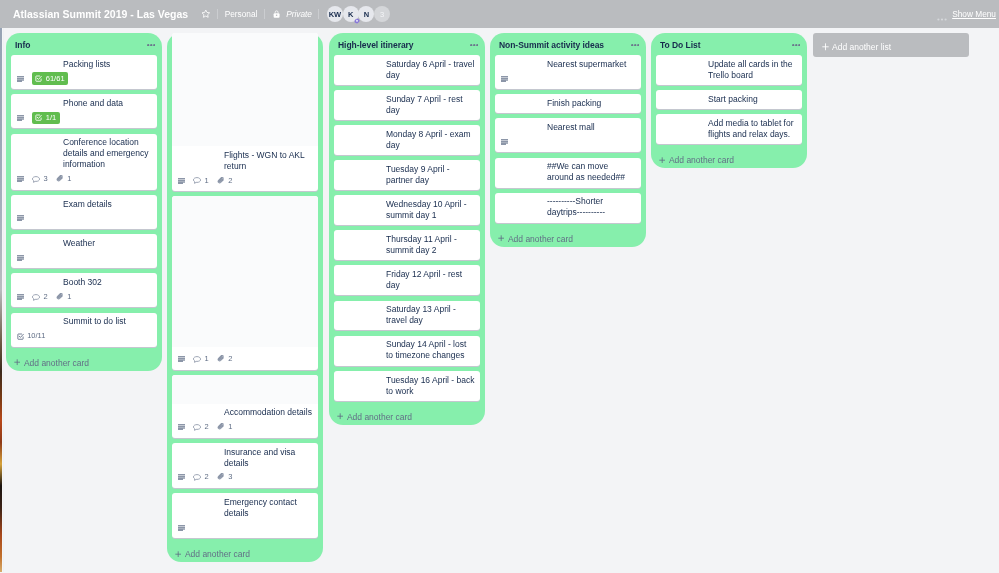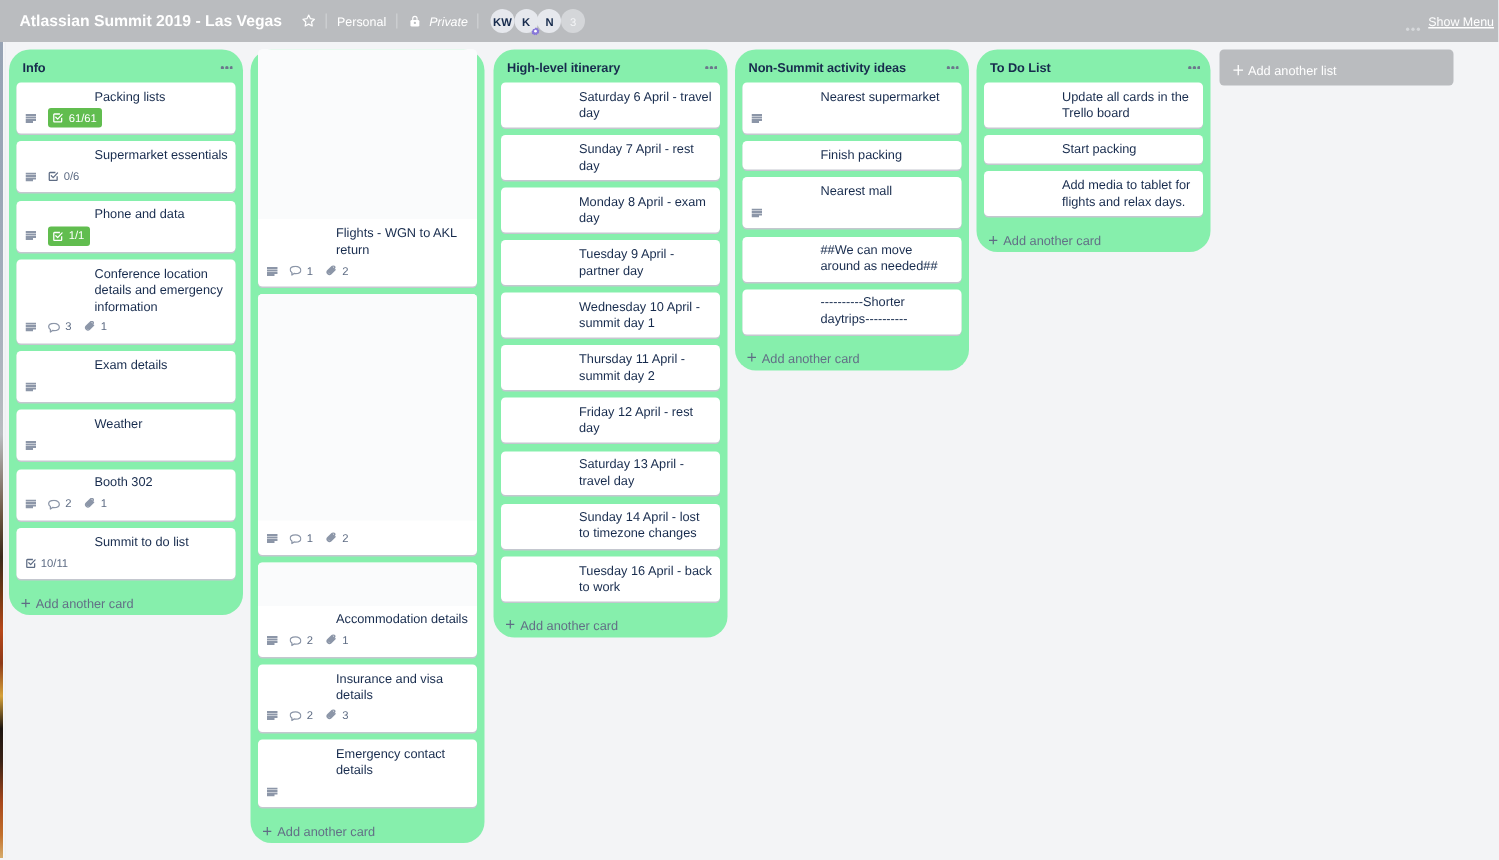--- a/index.html
+++ b/index.html
@@ -145,39 +145,20 @@
                       <path fill="none" stroke="#fff" stroke-width="1.7" stroke-linejoin="round" d="M12.2 7.1v4.5a.9.9 0 0 1-.9.9H2.6a.9.9 0 0 1-.9-.9V2.9a.9.9 0 0 1 .9-.9h7.3"></path>
                       <path fill="none" stroke="#fff" stroke-width="1.7" stroke-linecap="round" stroke-linejoin="round" d="M4.4 6.4l2.5 2.4 5.9-6.3"></path>
                     </svg>
                     <span>61/61</span>
                   </div>
                 </div>
               </div>
             </div>
             <div class="card">
               <div class="card-body">
-                <div class="card-title">Supermarket essentials</div>
-                <div class="badges">
-                  <div class="badge">
-                    <svg width="7.3" height="6" viewBox="0 0 14.6 12">
-                      <path fill="#8c96a8" d="M0 0h14.6v2.7H0zM0 3.3h14.6v2.7H0zM0 6.6h14.6v2.7H0zM0 9.3h10v2.7H0z"></path>
-                    </svg>
-                  </div>
-                  <div class="badge">
-                    <svg width="7" height="7" viewBox="0 0 14 14">
-                      <path fill="none" stroke="#5e6c84" stroke-width="1.7" stroke-linejoin="round" d="M12.2 7.1v4.5a.9.9 0 0 1-.9.9H2.6a.9.9 0 0 1-.9-.9V2.9a.9.9 0 0 1 .9-.9h7.3"></path>
-                      <path fill="none" stroke="#5e6c84" stroke-width="1.7" stroke-linecap="round" stroke-linejoin="round" d="M4.4 6.4l2.5 2.4 5.9-6.3"></path>
-                    </svg>
-                    <span>0/6</span>
-                  </div>
-                </div>
-              </div>
-            </div>
-            <div class="card">
-              <div class="card-body">
                 <div class="card-title">Phone and data</div>
                 <div class="badges">
                   <div class="badge">
                     <svg width="7.3" height="6" viewBox="0 0 14.6 12">
                       <path fill="#8c96a8" d="M0 0h14.6v2.7H0zM0 3.3h14.6v2.7H0zM0 6.6h14.6v2.7H0zM0 9.3h10v2.7H0z"></path>
                     </svg>
                   </div>
                   <div class="badge cl-complete">
                     <svg width="7" height="7" viewBox="0 0 14 14">
                       <path fill="none" stroke="#fff" stroke-width="1.7" stroke-linejoin="round" d="M12.2 7.1v4.5a.9.9 0 0 1-.9.9H2.6a.9.9 0 0 1-.9-.9V2.9a.9.9 0 0 1 .9-.9h7.3"></path>

